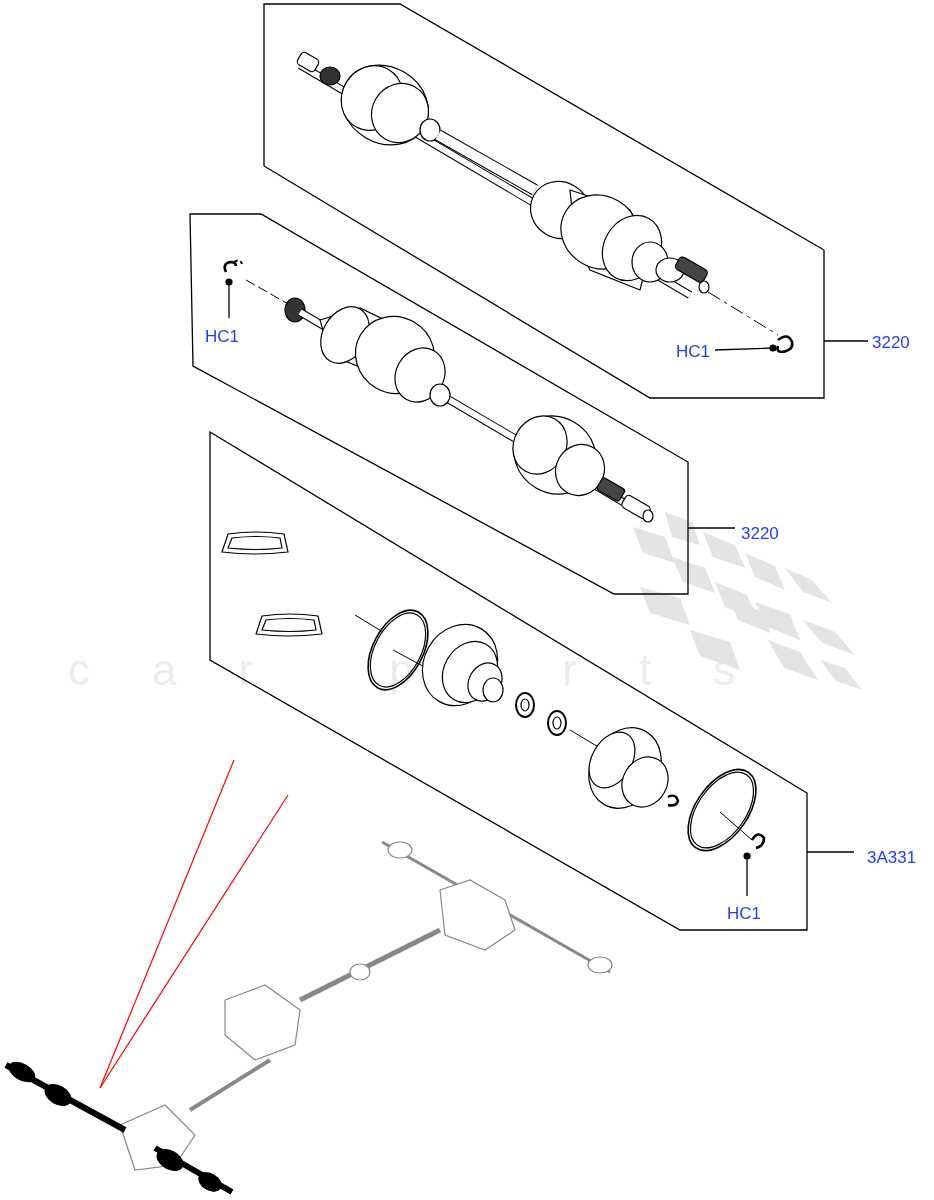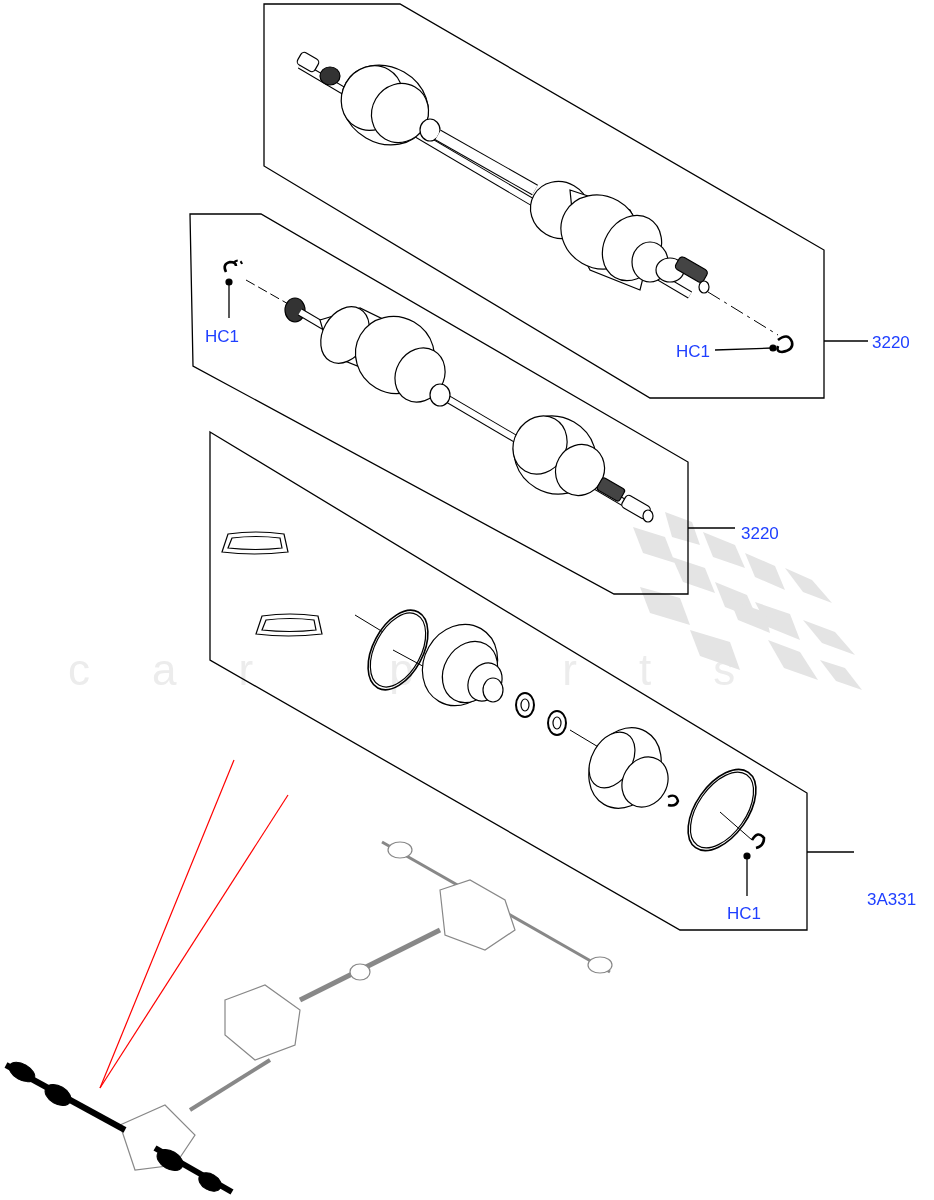--- a/index.html
+++ b/index.html
@@ -157,15 +157,15 @@
       <line x1="155" y1="1148" x2="232" y2="1192" stroke-width="6"></line>
       <ellipse cx="170" cy="1160" rx="14" ry="9" transform="rotate(30 170 1160)"></ellipse>
       <ellipse cx="210" cy="1182" rx="12" ry="8" transform="rotate(30 210 1182)"></ellipse>
     </g>
   </svg>
 
   <span class="label" style="left:872px; top:334px;">3220</span>
   <span class="label" style="left:676px; top:343px;">HC1</span>
   <span class="label" style="left:205px; top:328px;">HC1</span>
   <span class="label" style="left:741px; top:525px;">3220</span>
-  <span class="label" style="left:867px; top:891px;">3A331</span>
+  <span class="label" style="left:867px; top:849px;">3A331</span>
   <span class="label" style="left:727px; top:905px;">HC1</span>
 </div>
 
 </body></html>

